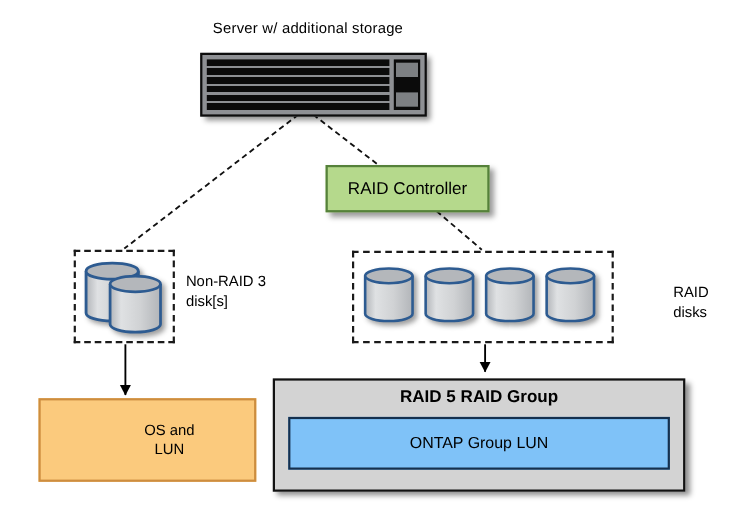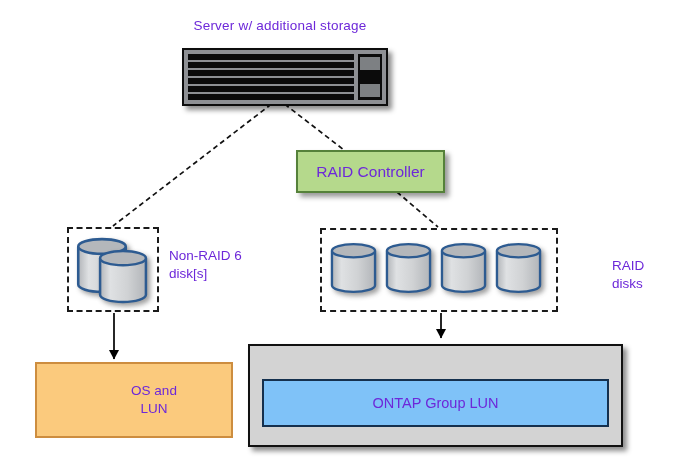--- a/index.html
+++ b/index.html
@@ -1,18 +1,18 @@
 <!DOCTYPE html>
 <html><head>
 <meta charset="utf-8">
 <style>
   html,body{margin:0;padding:0;background:#fff;}
   .stage{
     position:relative;width:675px;height:475px;background:#ffffff;overflow:hidden;
-    font-family:"Liberation Sans", sans-serif;color:#6d28d9;
+    font-family:"Liberation Sans", sans-serif;color:#000000;
   }
   .abs{position:absolute;}
 
   
   .diagram-title{
     left:105px;top:18px;width:350px;text-align:center;
     font-size:13.5px;letter-spacing:.2px;
   }
 
   
@@ -132,21 +132,21 @@
   </div>
 
   <div class="abs dash-box left"></div>
   <svg class="cyl" style="left:76px;top:237px;width:52px;height:57px" viewBox="0 0 60 66">
       <use href="#cylShape"></use>
     </svg>
   <svg class="cyl" style="left:98px;top:249px;width:50px;height:55px" viewBox="0 0 60 66">
       <use href="#cylShape"></use>
     </svg>
   <div class="abs side-label label-nonraid">
-    <div>Non-RAID 6</div>
+    <div>Non-RAID 3</div>
     <div>disk[s]</div>
   </div>
 
   <div class="abs dash-box right"></div>
   <svg class="cyl" style="left:330px;top:242px;width:47px;height:52px" viewBox="0 0 60 66">
       <use href="#cylShape"></use>
     </svg>
   <svg class="cyl" style="left:385px;top:242px;width:47px;height:52px" viewBox="0 0 60 66">
       <use href="#cylShape"></use>
     </svg>
@@ -157,18 +157,19 @@
       <use href="#cylShape"></use>
     </svg>
   <div class="abs side-label label-raiddisks">RAID disks</div>
 
   <div class="abs os-lun" style="background-color: rgb(251, 202, 125); border-color: rgb(205, 141, 63);">
     <div>OS and</div>
     <div>LUN</div>
   </div>
 
   <div class="abs raid5-box" style="background-color: rgb(211, 211, 211); border-color: rgb(17, 17, 17);">
+    <div class="raid5-title">RAID 5 RAID Group</div>
     <div class="ontap-lun" style="background-color: rgb(127, 194, 248); border-color: rgb(21, 48, 78);">
       <span>ONTAP Group LUN</span>
     </div>
   </div>
 
 </div>
 
 </body></html>

